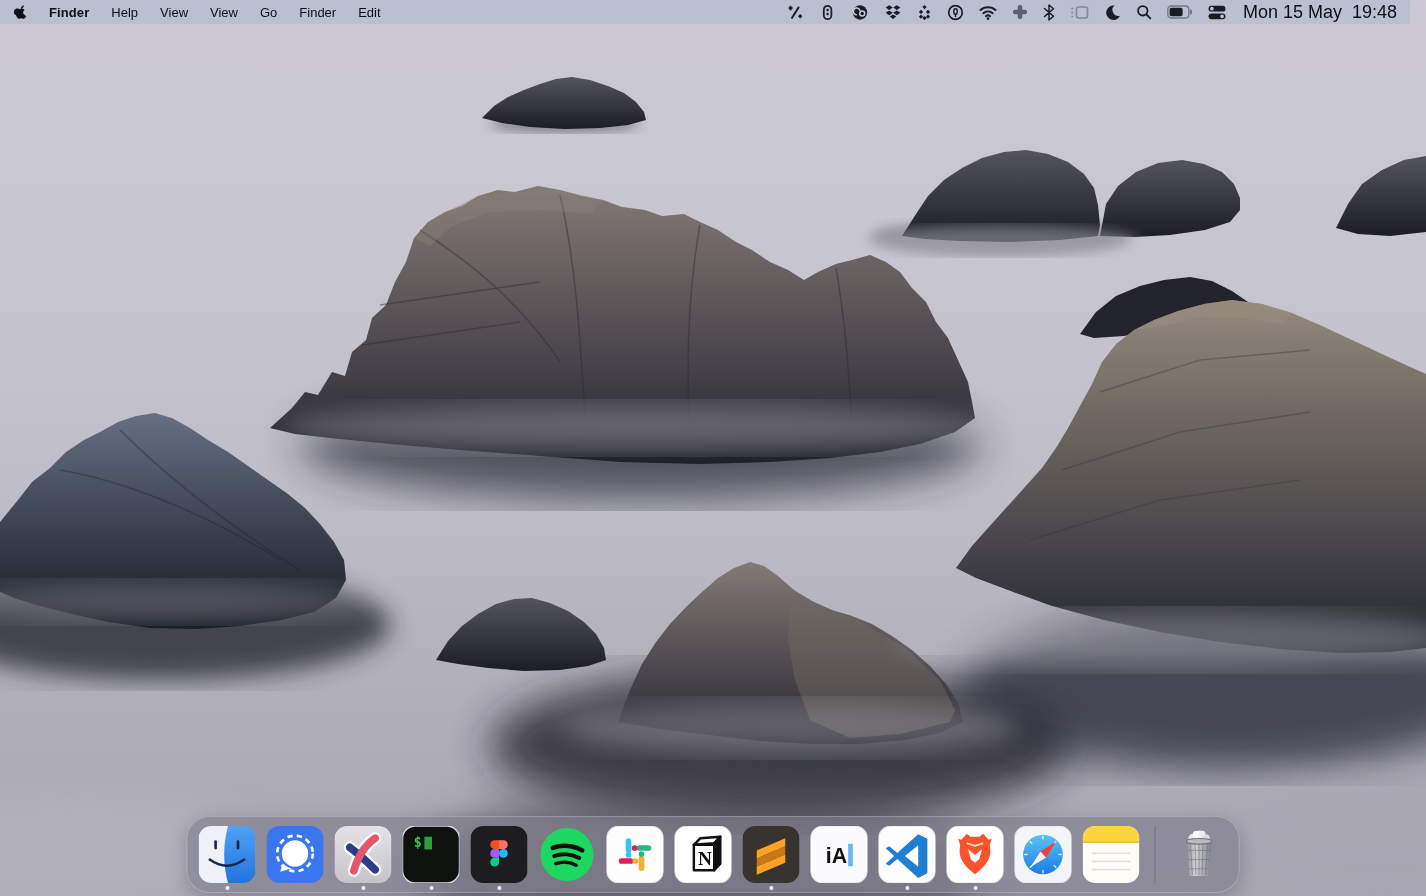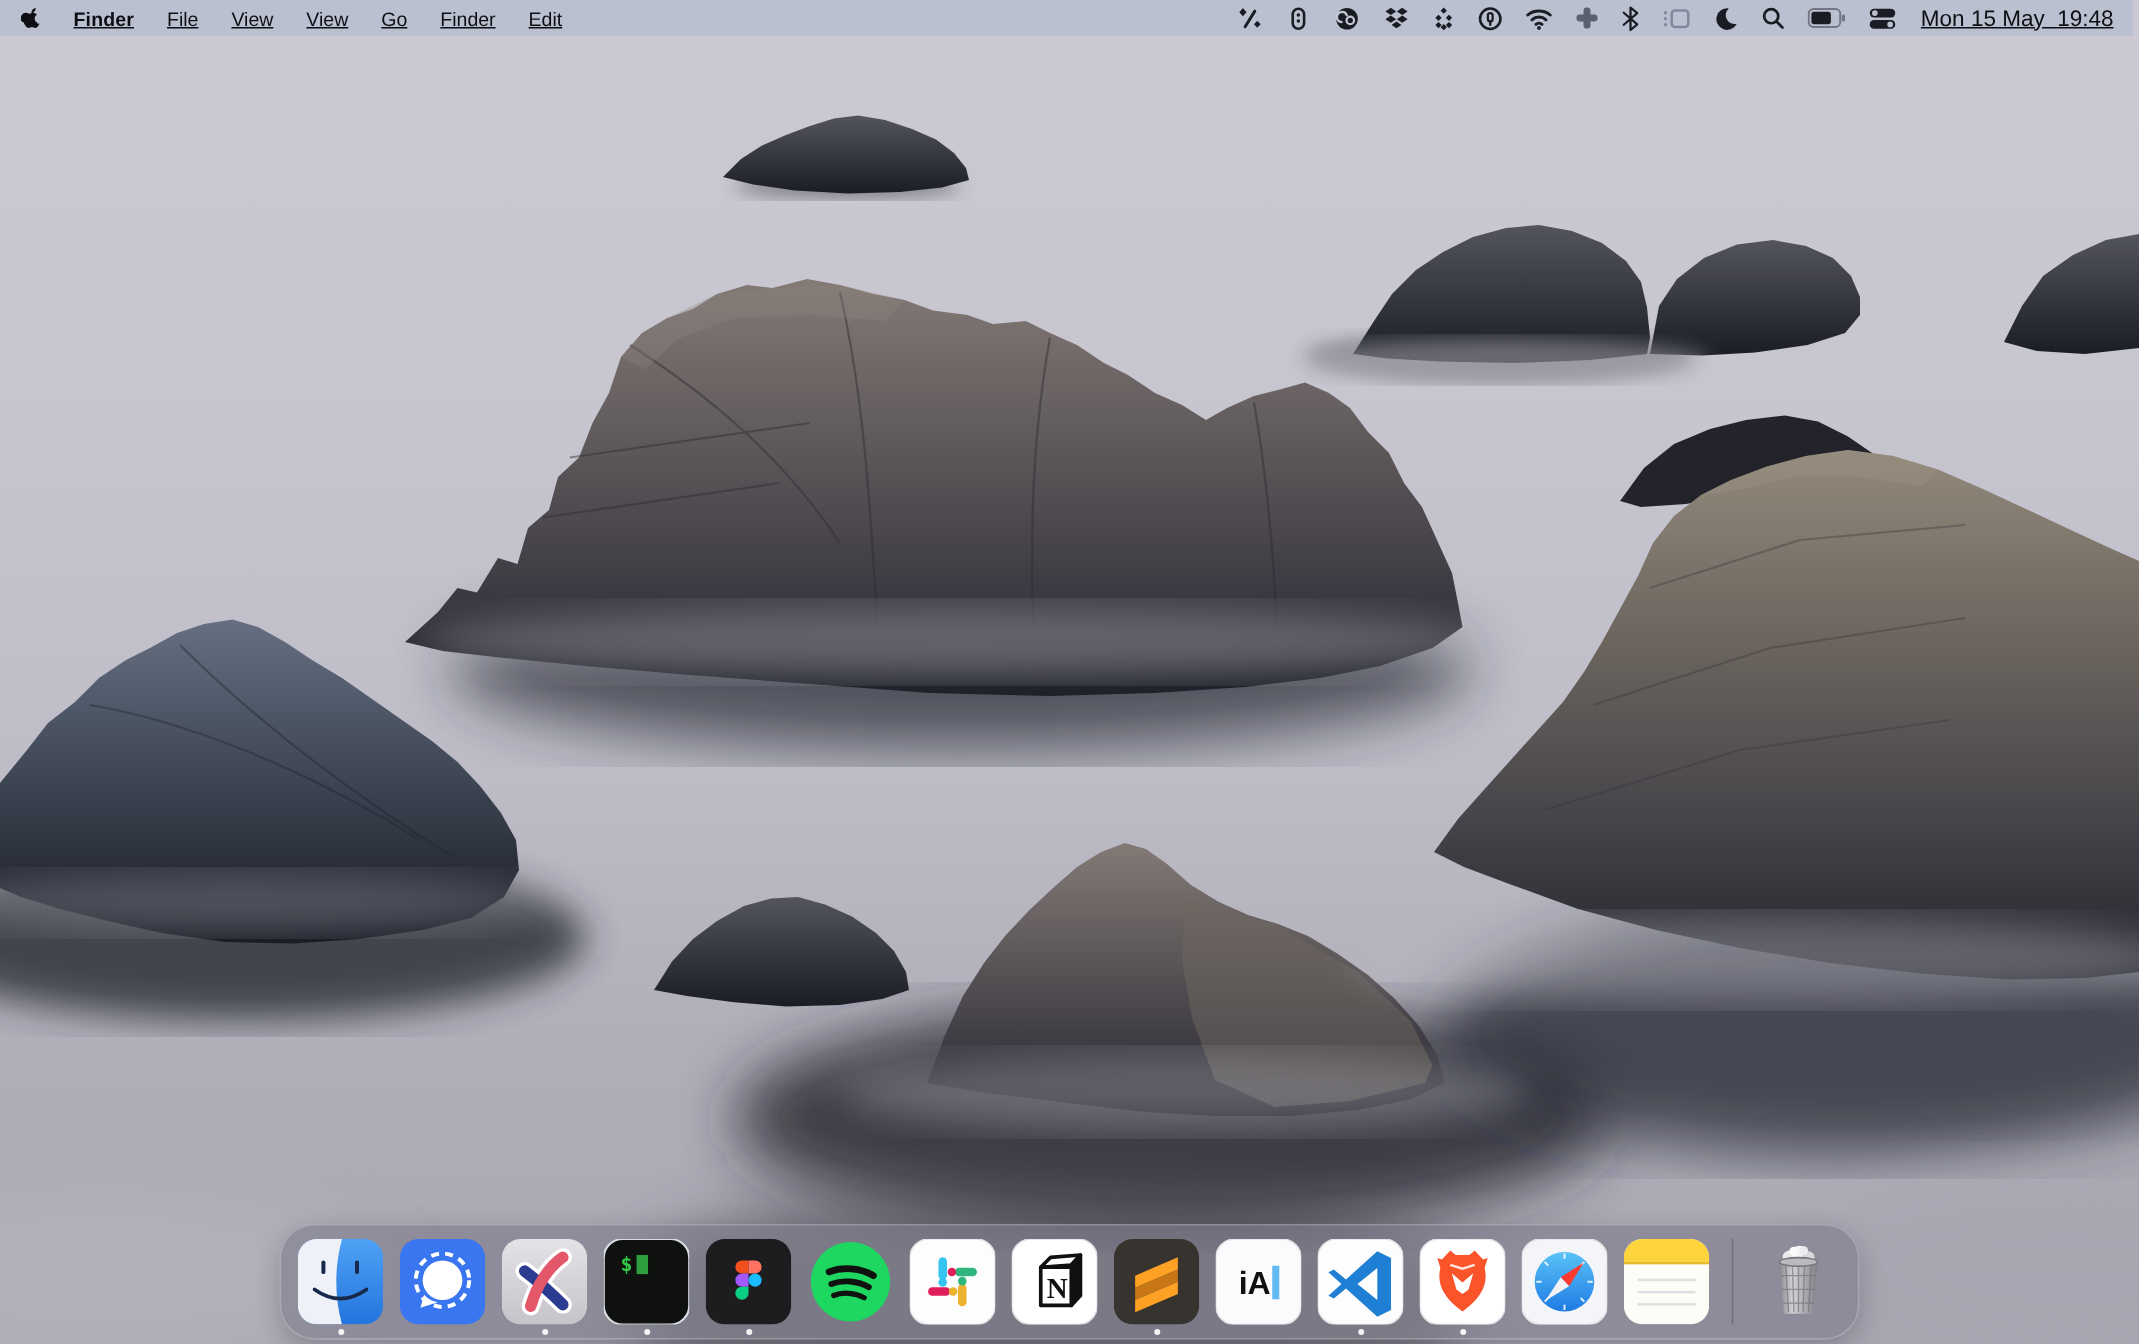--- a/index.html
+++ b/index.html
@@ -7,33 +7,33 @@
     width:1426px;height:896px;overflow:hidden;position:relative;
     font-family:"Liberation Sans","DejaVu Sans",sans-serif;
     background:#b6b4be;
   }
   
   .wallpaper{position:absolute;inset:0;z-index:0;}
   .wallpaper svg{display:block;width:1426px;height:896px;}
 
   
   .menubar{
-    position:absolute;top:0;left:0;right:4px;height:24px;z-index:20;
+    position:absolute;top:0;left:0;right:16px;height:24px;z-index:20;
     background:rgba(185,191,206,0.97);
     display:flex;align-items:flex-start;
-    font-size:13px;color:#0d0f14;text-decoration:underline;
+    font-size:13px;color:#0d0f14;
   }
   .mb-left{display:flex;align-items:center;height:100%;}
   .apple{padding:0 10px 0 14px;display:flex;align-items:center;height:100%;}
   .app-name{font-weight:bold;padding:0 11px;letter-spacing:.1px;}
   .menu-item{padding:0 11px;height:100%;display:flex;align-items:center;}
   .mb-right{margin-left:auto;display:flex;align-items:center;gap:15px;height:100%;padding-right:13px;}
   .status-icon{display:flex;align-items:center;justify-content:center;height:100%;}
   .status-icon svg{display:block;}
-  .clock{font-size:15px;padding-left:2px;white-space:pre;color:#0d0f14;}
+  .clock{font-size:18px;padding-left:2px;white-space:pre;color:#0d0f14;}
 
   
   .dock-wrap{position:absolute;bottom:3px;left:50%;transform:translateX(-50%);z-index:20;}
   .dock{
     display:flex;align-items:center;gap:11px;
     padding:9px 11px;
     background:rgba(124,122,137,0.60);
     border:0.5px solid rgba(255,255,255,0.22);
     border-radius:23px;
     box-shadow:0 6px 18px rgba(20,20,30,.25);
@@ -154,21 +154,21 @@
 <div class="menubar">
   <div class="mb-left">
     <div class="apple">
       <span>
         <svg width="14" height="16" viewBox="0 0 170 195">
           <path fill="#0d0f14" d="M150.4 155.3c-2.5 5.7-5.4 10.9-8.7 15.7-4.6 6.5-8.3 11-11.2 13.6-4.5 4.1-9.3 6.2-14.4 6.3-3.7 0-8.1-1-13.3-3.2-5.2-2.1-10-3.2-14.3-3.2-4.6 0-9.5 1.1-14.7 3.2-5.3 2.1-9.5 3.2-12.7 3.4-4.9.2-9.8-2-14.7-6.5-3.1-2.7-7-7.4-11.7-14-5-7.1-9.2-15.3-12.4-24.7C-1.2 135.8-3 126-3 116.5c0-10.9 2.3-20.2 7-28.1 3.7-6.3 8.6-11.3 14.8-14.9 6.1-3.7 12.8-5.5 19.9-5.6 3.9 0 9 1.2 15.4 3.6 6.4 2.4 10.4 3.6 12.2 3.6 1.3 0 5.9-1.4 13.6-4.2 7.3-2.6 13.4-3.7 18.4-3.3 13.6 1.1 23.9 6.5 30.7 16.2-12.2 7.4-18.2 17.7-18.1 31 .1 10.3 3.9 18.9 11.2 25.8 3.3 3.2 7.1 5.6 11.2 7.4-.9 2.6-1.8 5.1-2.9 7.5zM119.1 32.2c0 8.1-3 15.7-8.9 22.7-7.1 8.3-15.7 13.1-25 12.4-.1-1-.2-2-.2-3.1 0-7.8 3.4-16.1 9.4-22.9 3-3.4 6.8-6.3 11.5-8.6 4.6-2.3 9-3.5 13.1-3.7.1 1.1.1 2.2.1 3.2z"></path>
         </svg>
       </span>
     </div>
     <span class="app-name">Finder</span>
-    <span class="menu-item">File</span>
+    <span class="menu-item">Help</span>
     <span class="menu-item">View</span>
     <span class="menu-item">View</span>
     <span class="menu-item">Go</span>
     <span class="menu-item">Finder</span>
     <span class="menu-item">Edit</span>
   </div>
 
   <div class="mb-right">
     <span class="status-icon">
       <svg width="17" height="17" viewBox="0 0 17 17" fill="#1a1c24">

